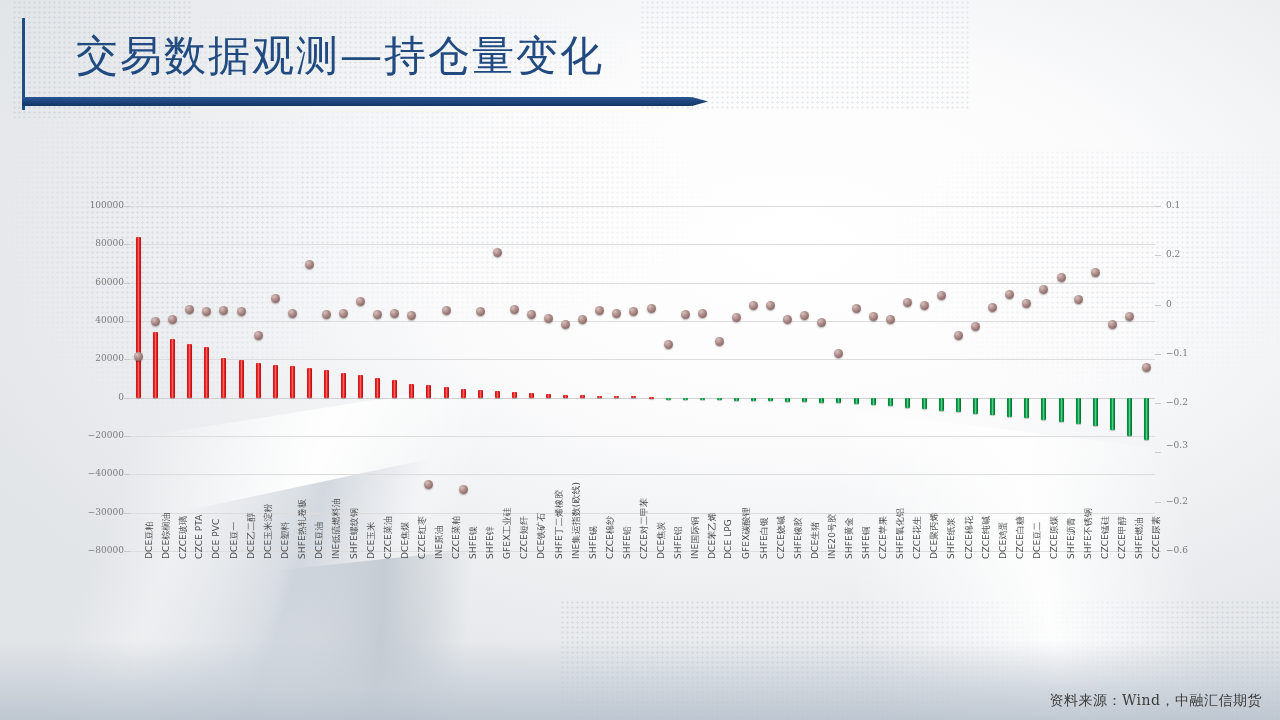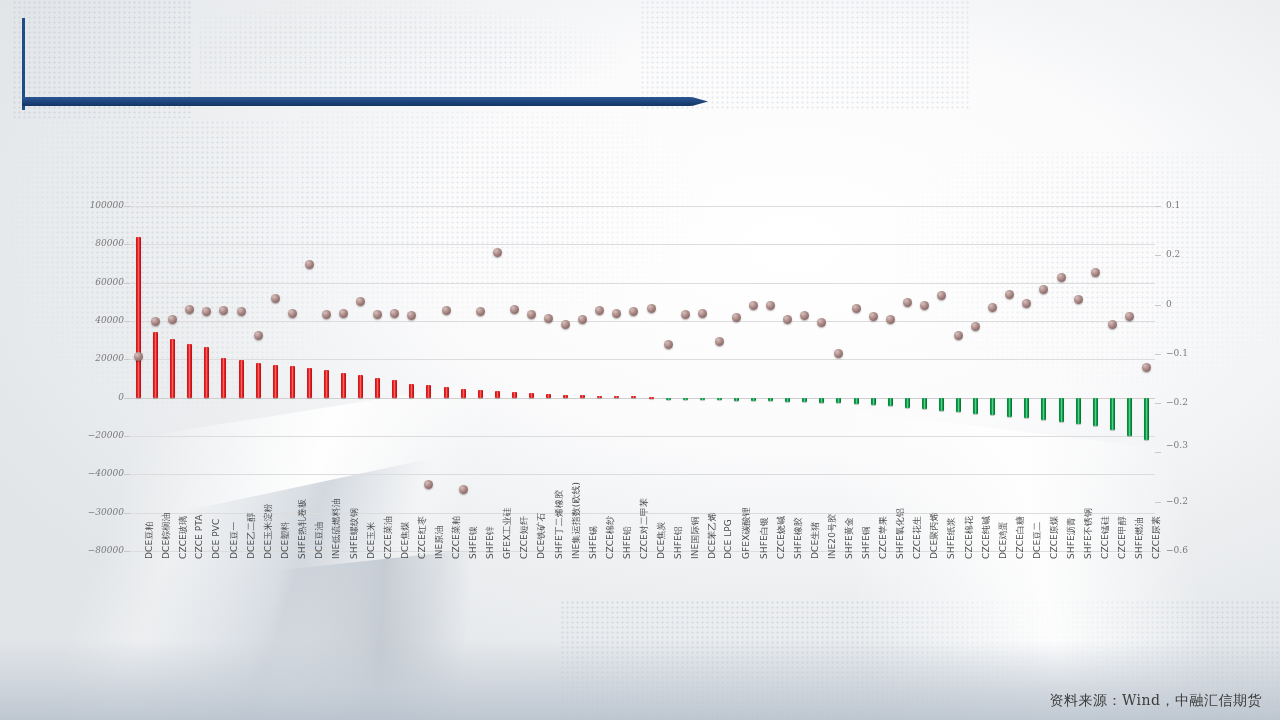--- a/index.html
+++ b/index.html
@@ -89,21 +89,21 @@
   }
   #chart-title span { border-bottom:1px solid #8b9095; padding-bottom:2px; }
 
   
   #plot { position:absolute; left:60px; top:56px; width:1025px; height:345px; }
   .gridline { position:absolute; left:0; width:100%; height:1px; background:#dcdcdc; }
   .tick-l, .tick-r {
     position:absolute; font-size:9px; color:#7a7a7a; white-space:nowrap;
     font-family:"DejaVu Serif","Liberation Serif",serif;
   }
-  .tick-l { right:1031px; text-align:left;font-style:italic; }
+  .tick-l { right:1031px; text-align:left; }
   .tick-r { left:1036px; text-align:left; }
   .tickmark { position:absolute; width:6px; height:1px; background:#c9c9c9; }
 
   .bar { position:absolute; width:5px; border-radius:1px; }
   .bar.pos {
     background: linear-gradient(90deg,#c0141a 0%, #ef2b2b 35%, #ff6a62 52%, #e01d20 72%, #a81015 100%);
     box-shadow: 0 1px 1px rgba(0,0,0,.22);
   }
   .bar.neg {
     background: linear-gradient(90deg,#067b3a 0%, #12a54f 35%, #5fd38c 52%, #0f9a49 72%, #05622f 100%);
@@ -144,20 +144,21 @@
   <div class="dotmap m7"></div>
   <div class="swoosh sw1"></div>
   <div class="swoosh sw2"></div>
   <div class="swoosh sw5"></div>
   <div class="swoosh sw3"></div>
   <div class="swoosh sw4"></div>
 </div>
 
 <div id="header">
   <div id="header-left-rule"></div>
+  <div id="page-title">交易数据观测—持仓量变化</div>
   <div id="title-bar"></div>
 </div>
 
 <div id="chart-panel">
   <div id="plot">
     <div id="zeroline" style="top: 191.667px;"></div>
   <div class="gridline" style="top: 0px;"></div>
       <div class="tickmark" style="top: 0px; left: -6px;"></div>
       <div class="tick-l" style="top: -6px;">100000</div>
       <div class="gridline" style="top: 38.3333px;"></div>

